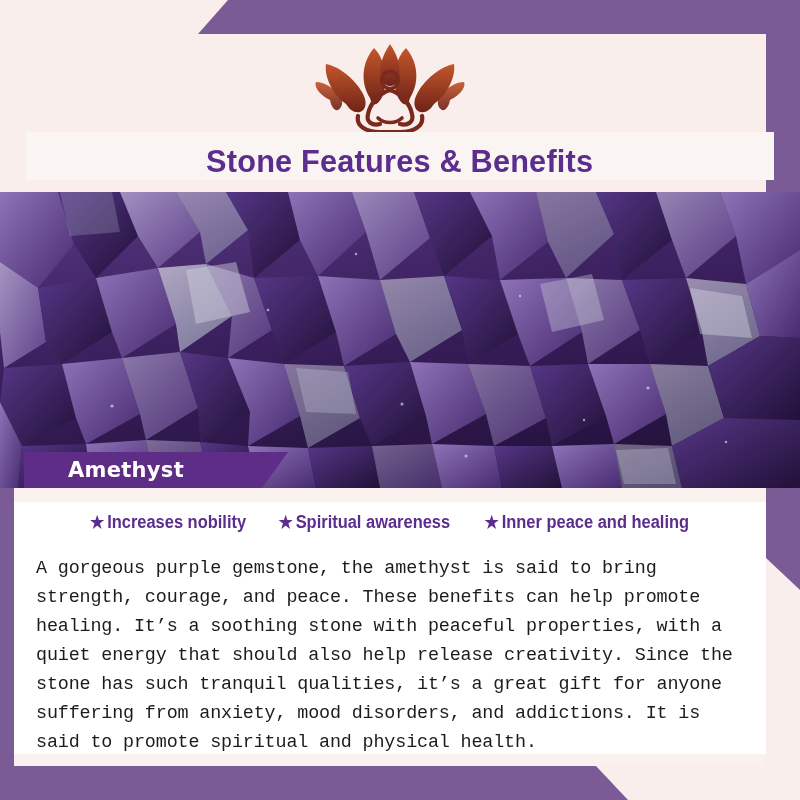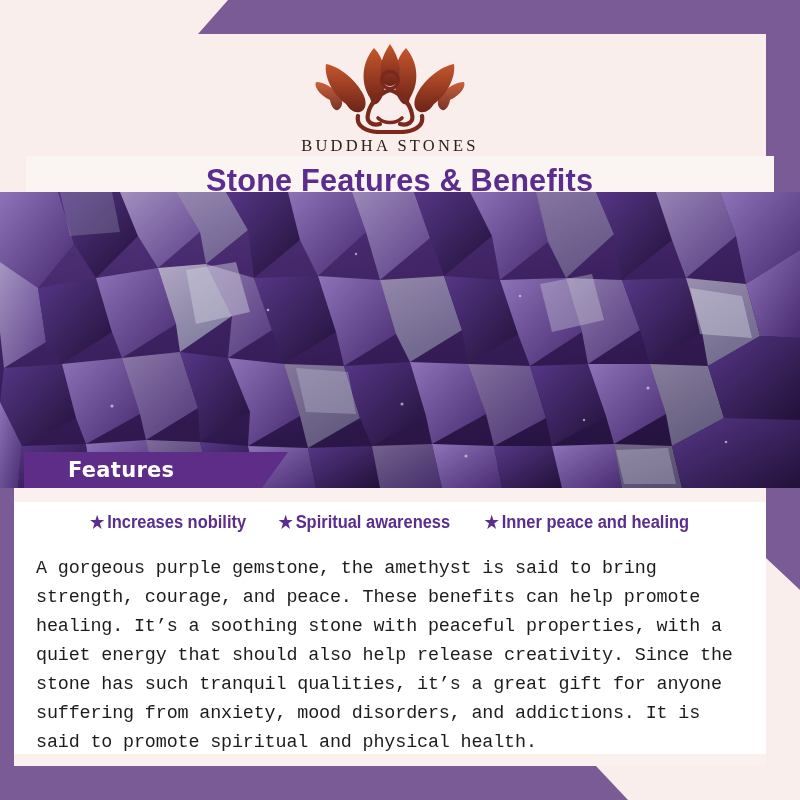--- a/index.html
+++ b/index.html
@@ -51,23 +51,23 @@
   .brand-name{
     margin-top:2px;
     font-family:"Liberation Serif",serif;
     font-size:16.5px;letter-spacing:3.2px;
     color:#2b2018;font-weight:400;
     text-align:center;
   }
 
   
   .title-banner{
-    position:absolute;left:26px;top:156px;width:748px;height:48px;
+    position:absolute;left:26px;top:132px;width:748px;height:48px;
     background:#faf4f2;
-    display:flex;align-items:center;justify-content:center;
+    display:flex;align-items:flex-end;justify-content:center;
   }
   .title-text{
     font-family:"Liberation Sans Narrow","Liberation Sans",sans-serif;
     font-weight:bold;
     font-size:32px;
     letter-spacing:.2px;
     color:#5b2d8e;
     transform:scaleX(.96);
     white-space:nowrap;
   }
@@ -285,21 +285,21 @@
         <circle cx="180" cy="272" r="1.4"></circle>
           <circle cx="356" cy="62" r="1.2"></circle>
         <circle cx="466" cy="264" r="1.5"></circle>
           <circle cx="584" cy="228" r="1.2"></circle>
       </g>
       <rect x="0" y="0" width="800" height="296" fill="#3b1f63" opacity=".12"></rect>
     </svg>
   </div>
 
   <div class="stone-label">
-    <span>Features</span>
+    <span>Amethyst</span>
   </div>
 
   <div class="content">
     <div class="content-topstrip"></div>
 
     <div class="features">
       <div class="feature">
         <span class="star">★</span>
         <span>Increases nobility</span>
       </div>

